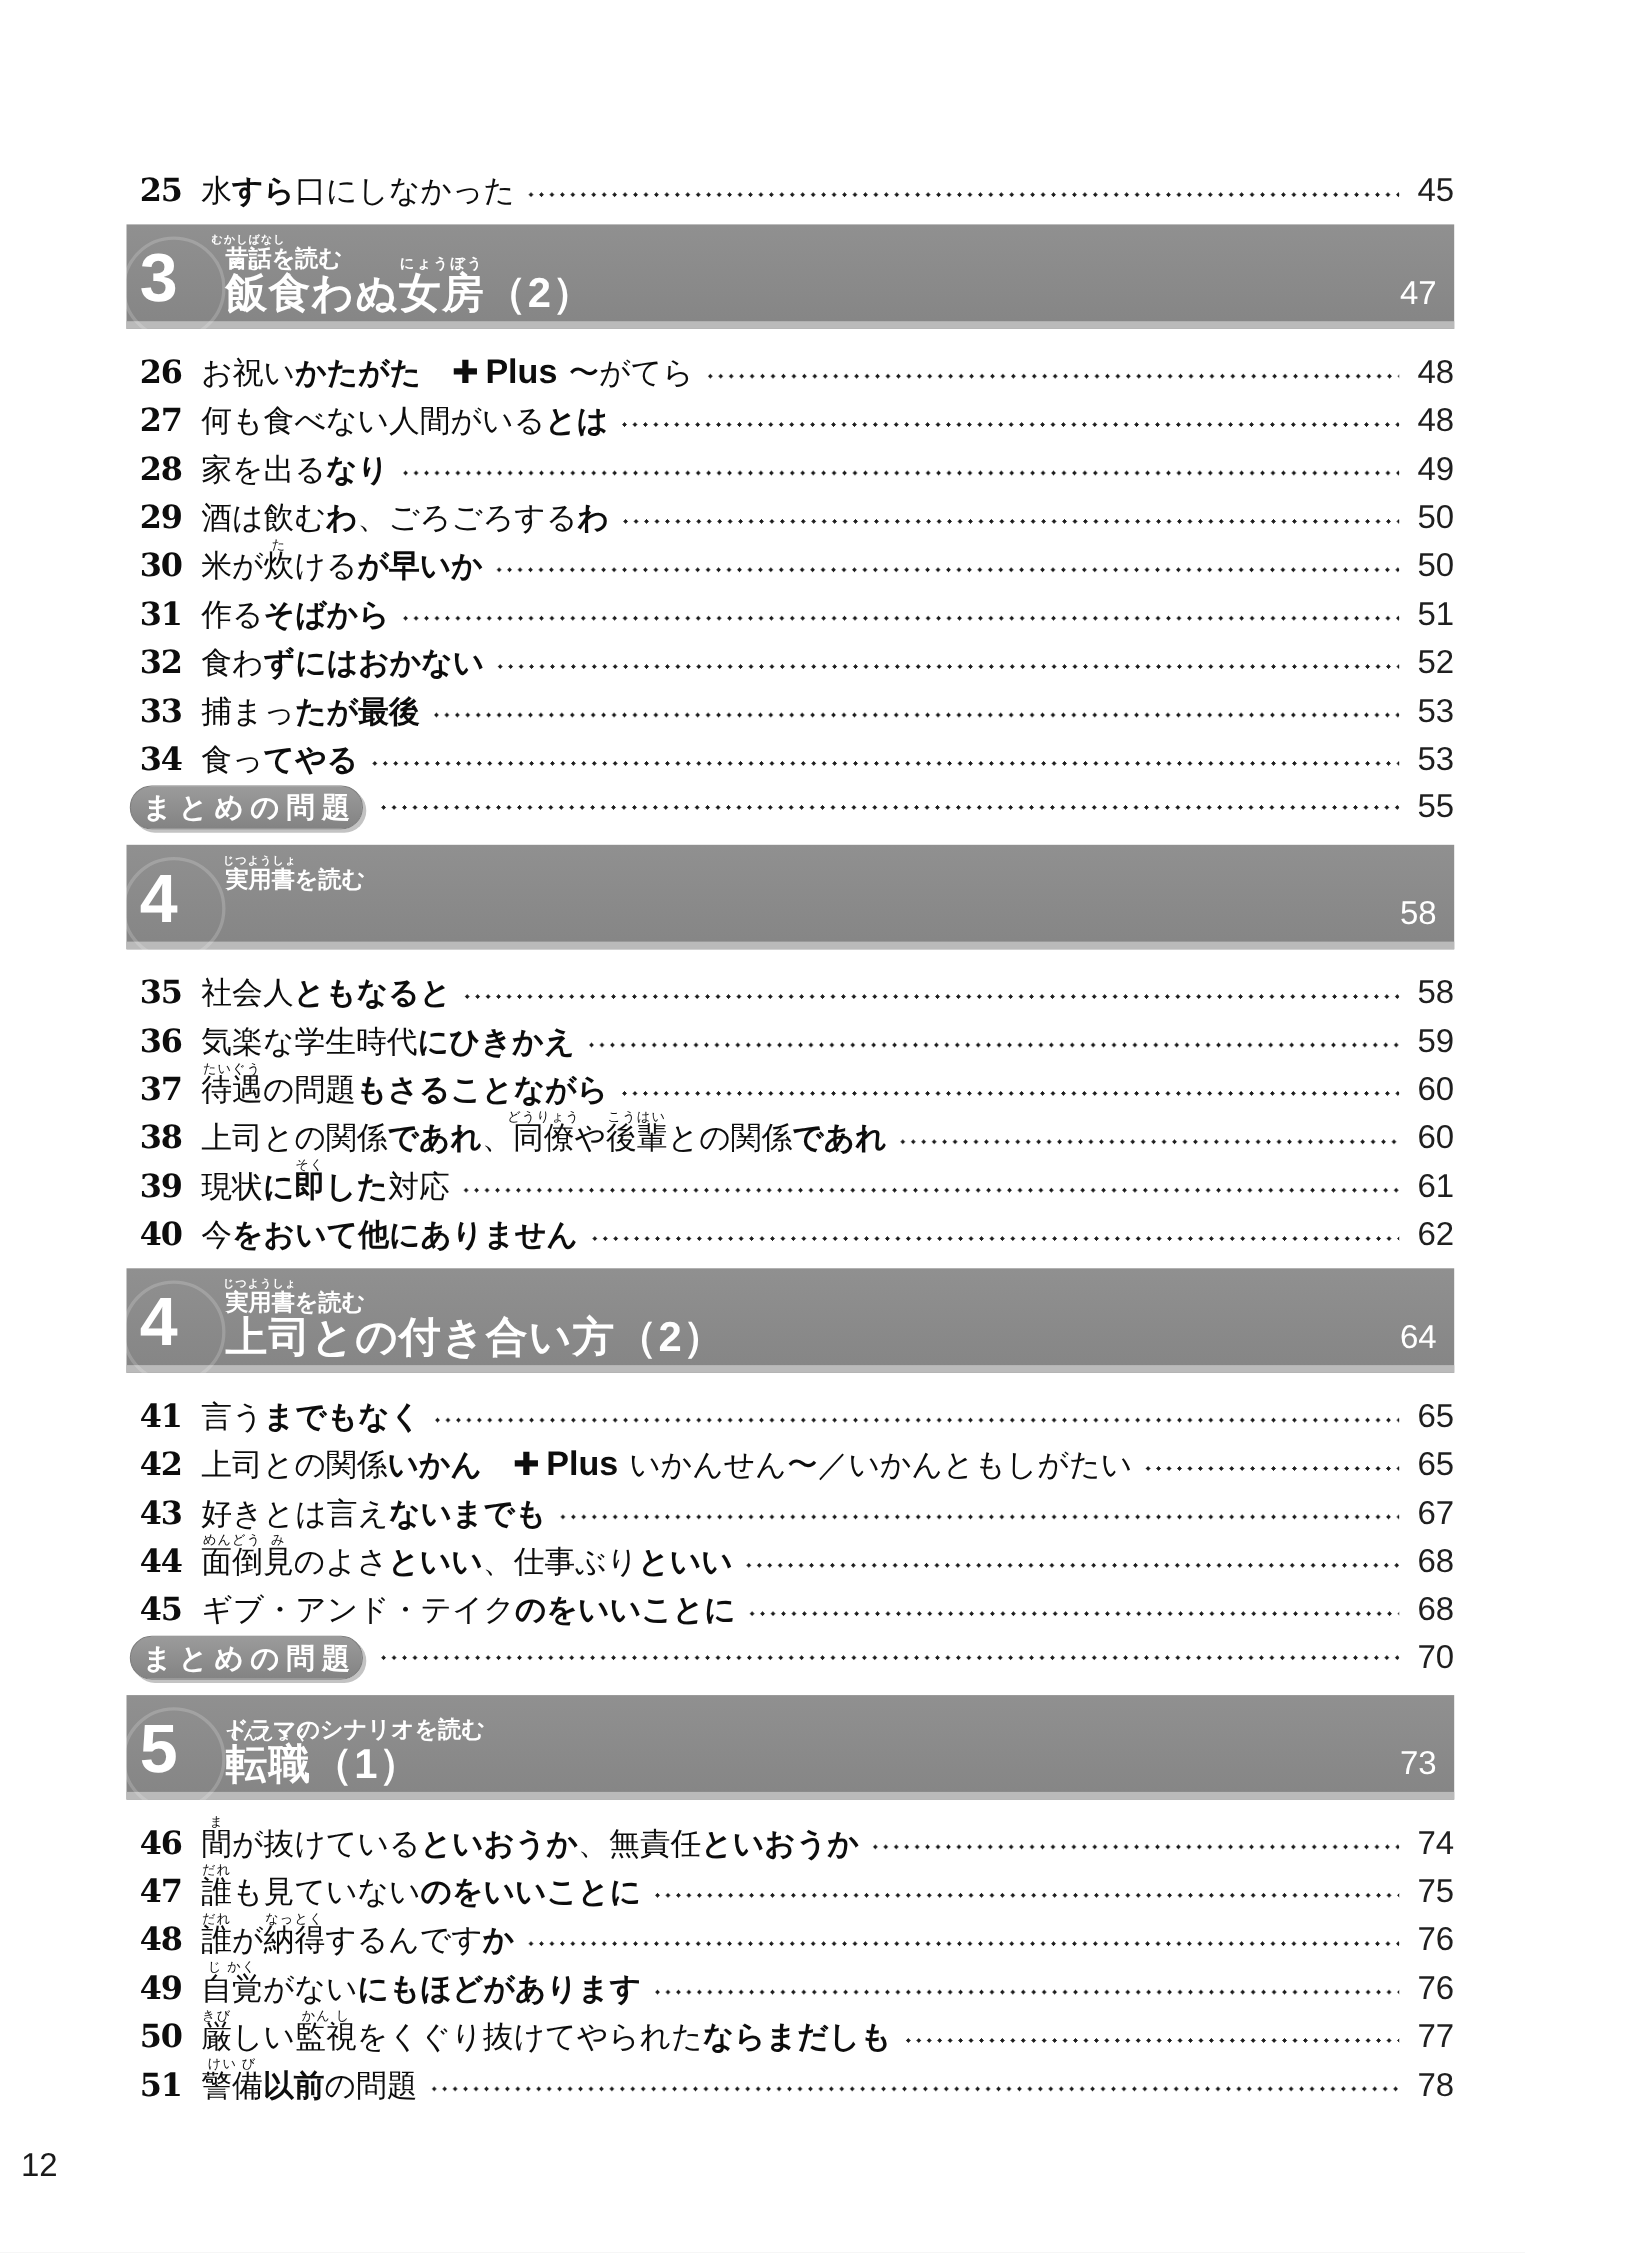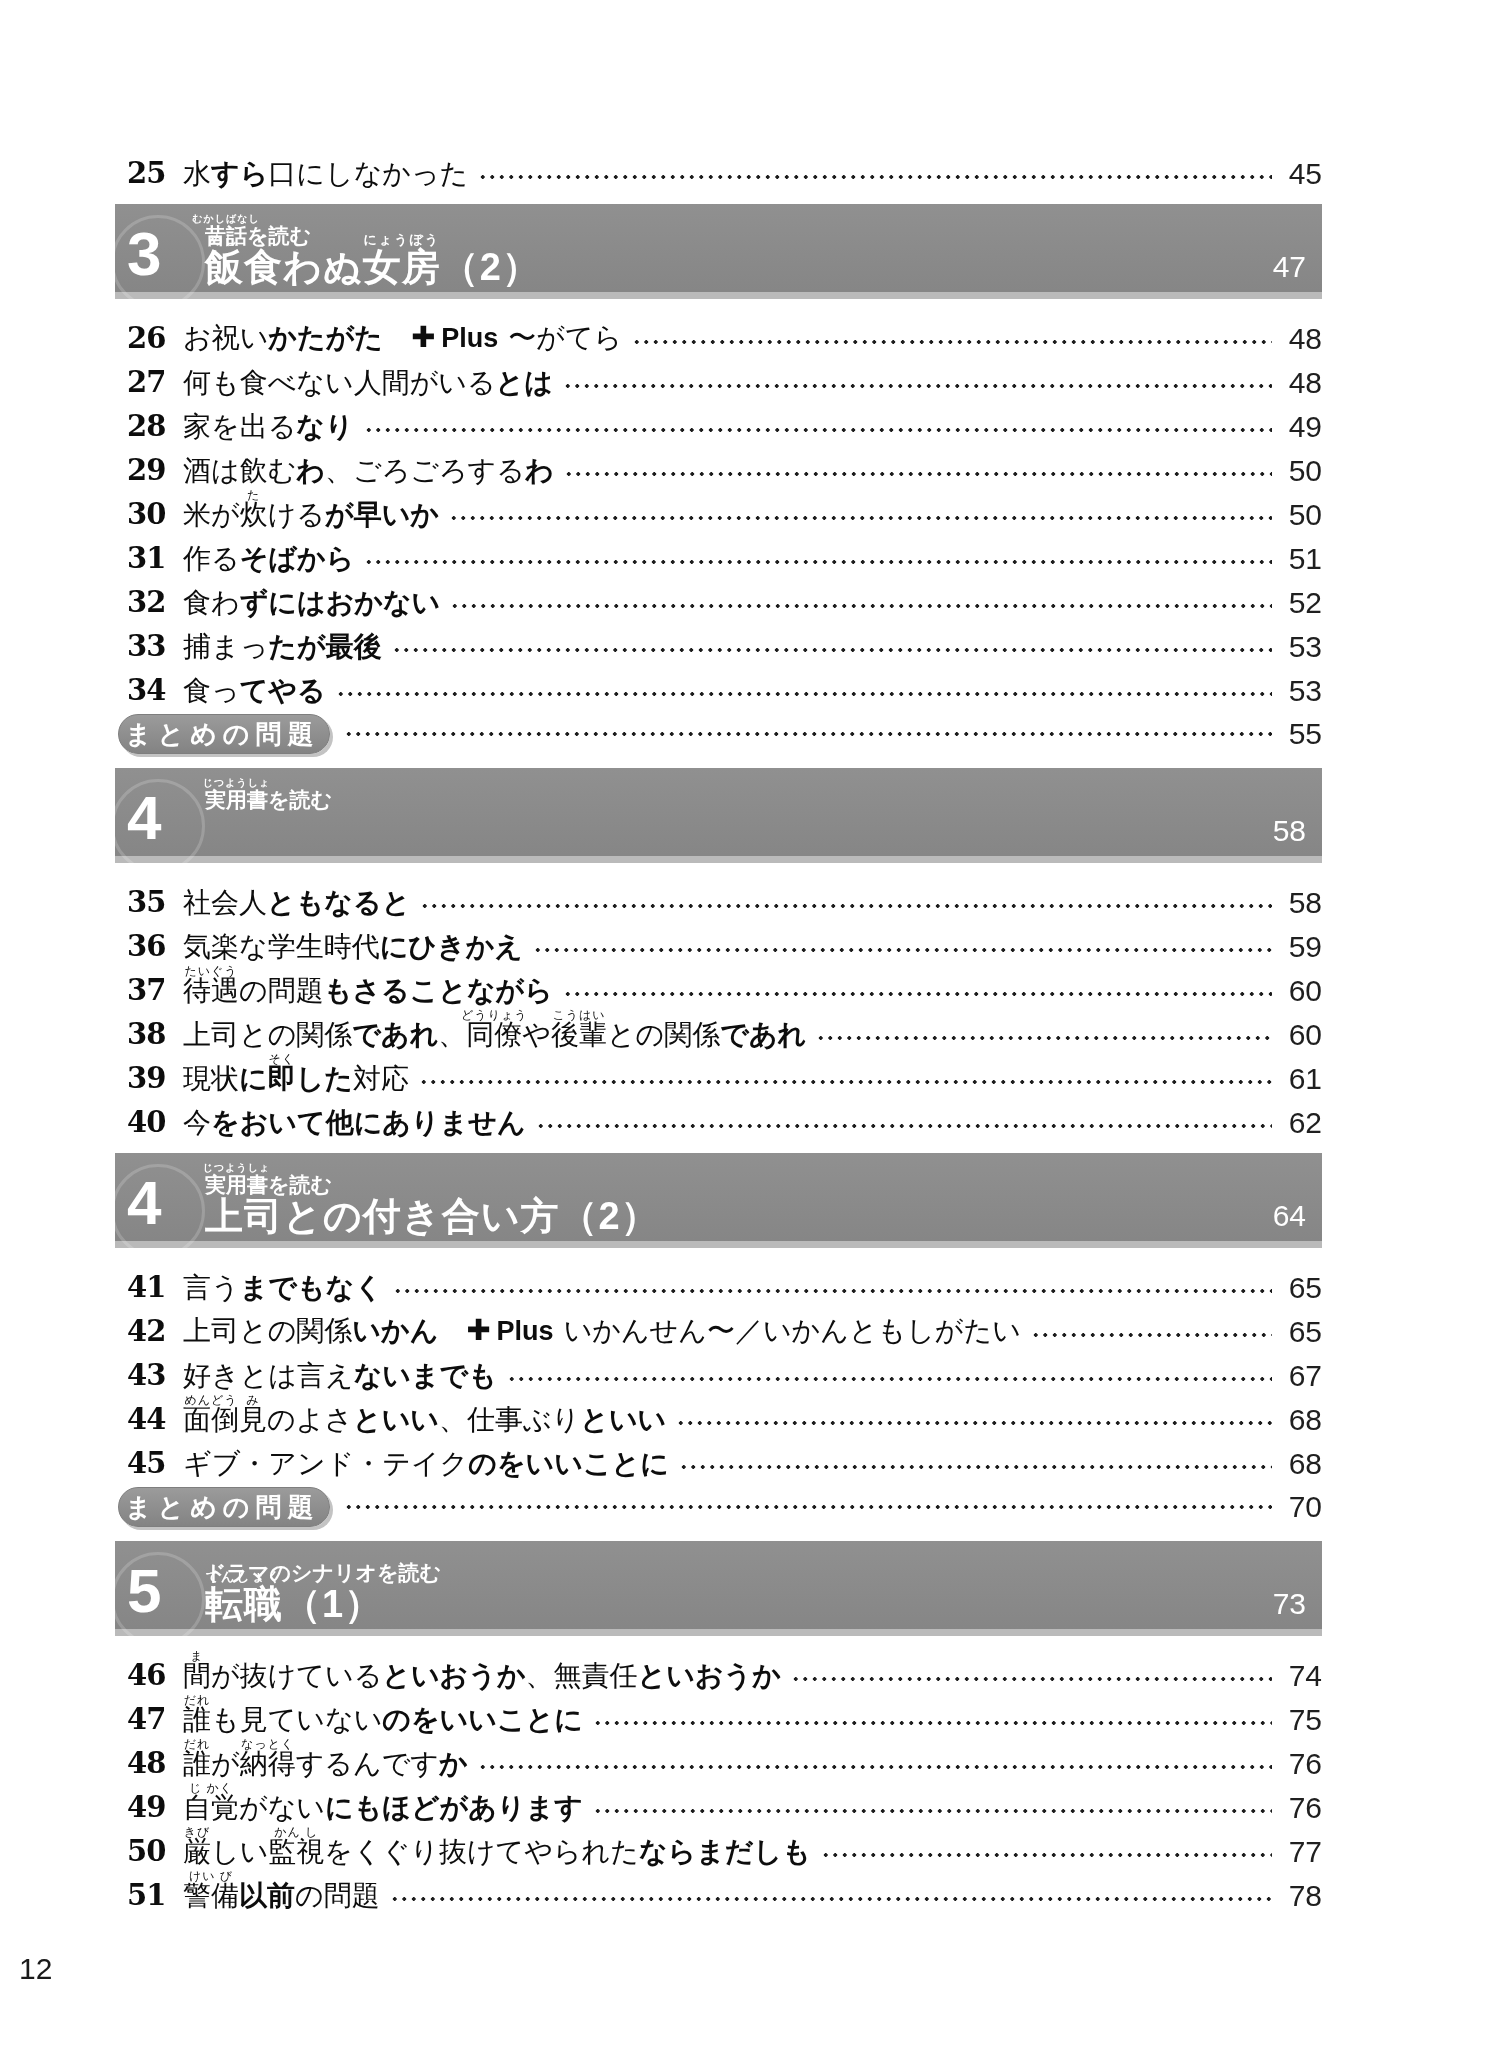--- a/index.html
+++ b/index.html
@@ -33,21 +33,21 @@
   }
   .row-page{
     flex:0 0 auto;font-size:30px;line-height:32px;color:#1f1f1f;
     min-width:42px;text-align:right;font-weight:400;
   }
 
   
   .plus-group{margin-left:28px;}
   .plus-icon{font-size:29px;font-weight:700;line-height:1;}
   .plus-icon::before{content:"✚";}
-  .plus-label{font-size:27px;font-weight:700;margin:0 10px 0 6px;}
+  .plus-label{font-size:31px;font-weight:700;margin:0 10px 0 6px;}
   .plus-text{font-size:28px;font-weight:400;}
 
   
   .band{position:relative;height:95px;background:linear-gradient(180deg,#909090,#858585);}
   .row + .band,.pill-row + .band{margin-top:14px;}
   .band + .row{margin-top:12px;}
   .band-strip{position:absolute;left:0;right:0;bottom:0;height:7px;background:#bababa;}
   .band-num{
     position:absolute;left:12px;bottom:14px;color:#fff;font-weight:700;
     font-size:62px;line-height:1;z-index:1;
@@ -66,21 +66,21 @@
 
   
   .pill-row{height:40px;align-items:center;}
   .row + .pill-row{margin-top:7px;}
   .pill-row .leader{align-self:center;margin:0 8px 0 14px;}
   .pill-row .row-page{line-height:30px;}
   .pill{
     width:212px;height:40px;flex:0 0 auto;margin-left:3px;
     border-radius:22px;background:linear-gradient(180deg,#9b9b9b,#838383);
     border:1px solid #7e7e7e;box-shadow:3px 3px 0 #c3c3c3;
-    display:flex;align-items:center;justify-content:flex-start;box-sizing:border-box;
+    display:flex;align-items:center;justify-content:center;box-sizing:border-box;
   }
   .pill-text{color:#fff;font-size:26px;font-weight:700;letter-spacing:6px;padding-left:6px;line-height:1;}
 
   
   .footer-num{position:absolute;left:19px;top:1952px;font-size:30px;color:#1a1a1a;}
 </style>
 </head>
 <body>
 
 <div class="page">

